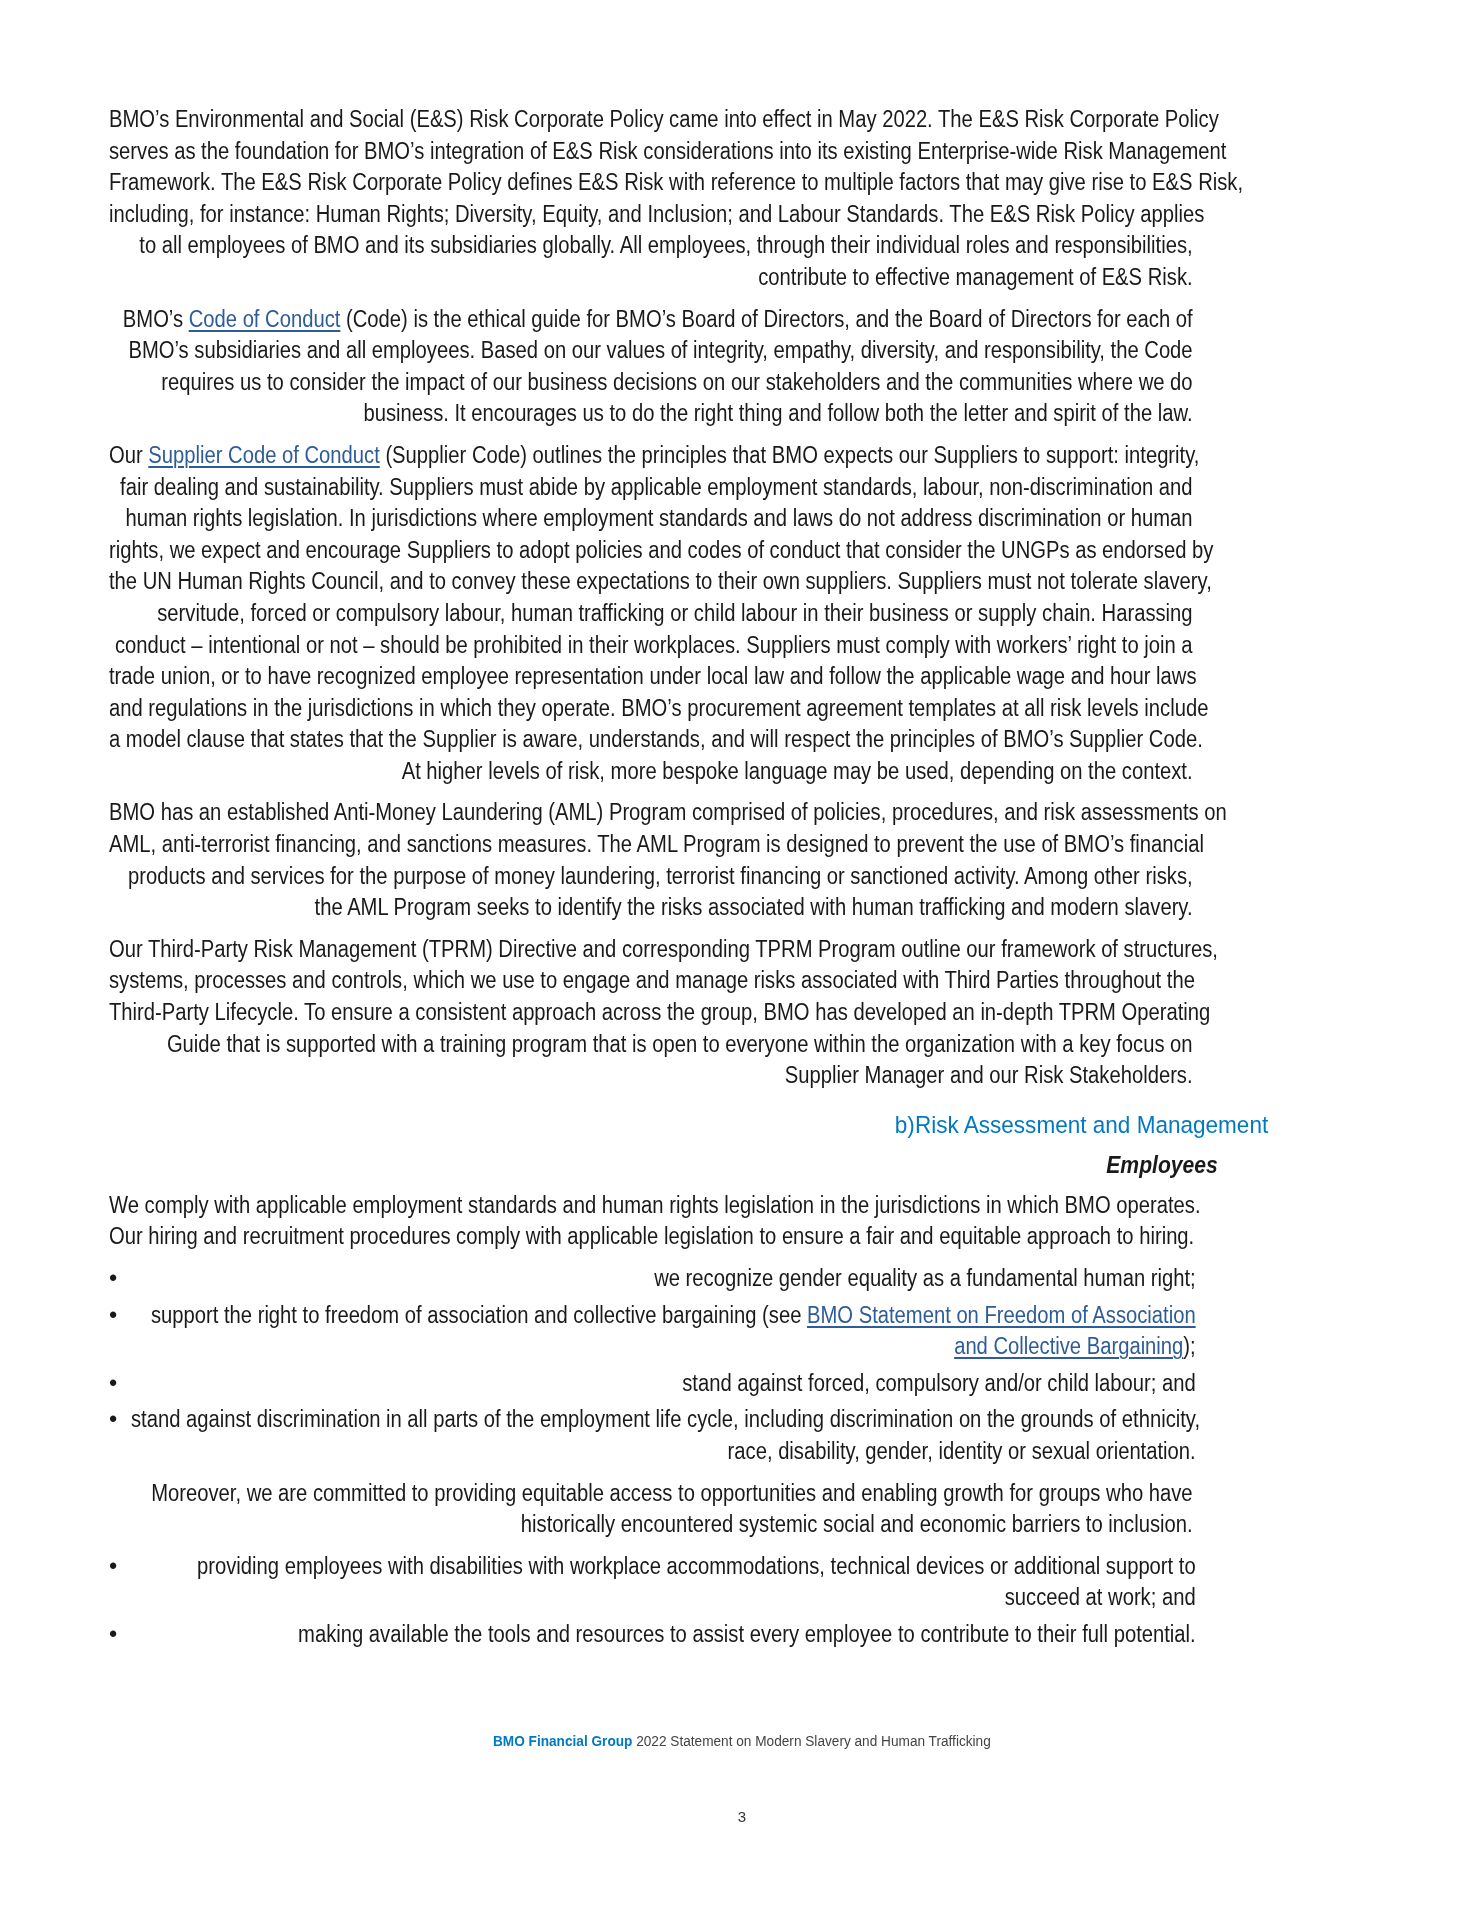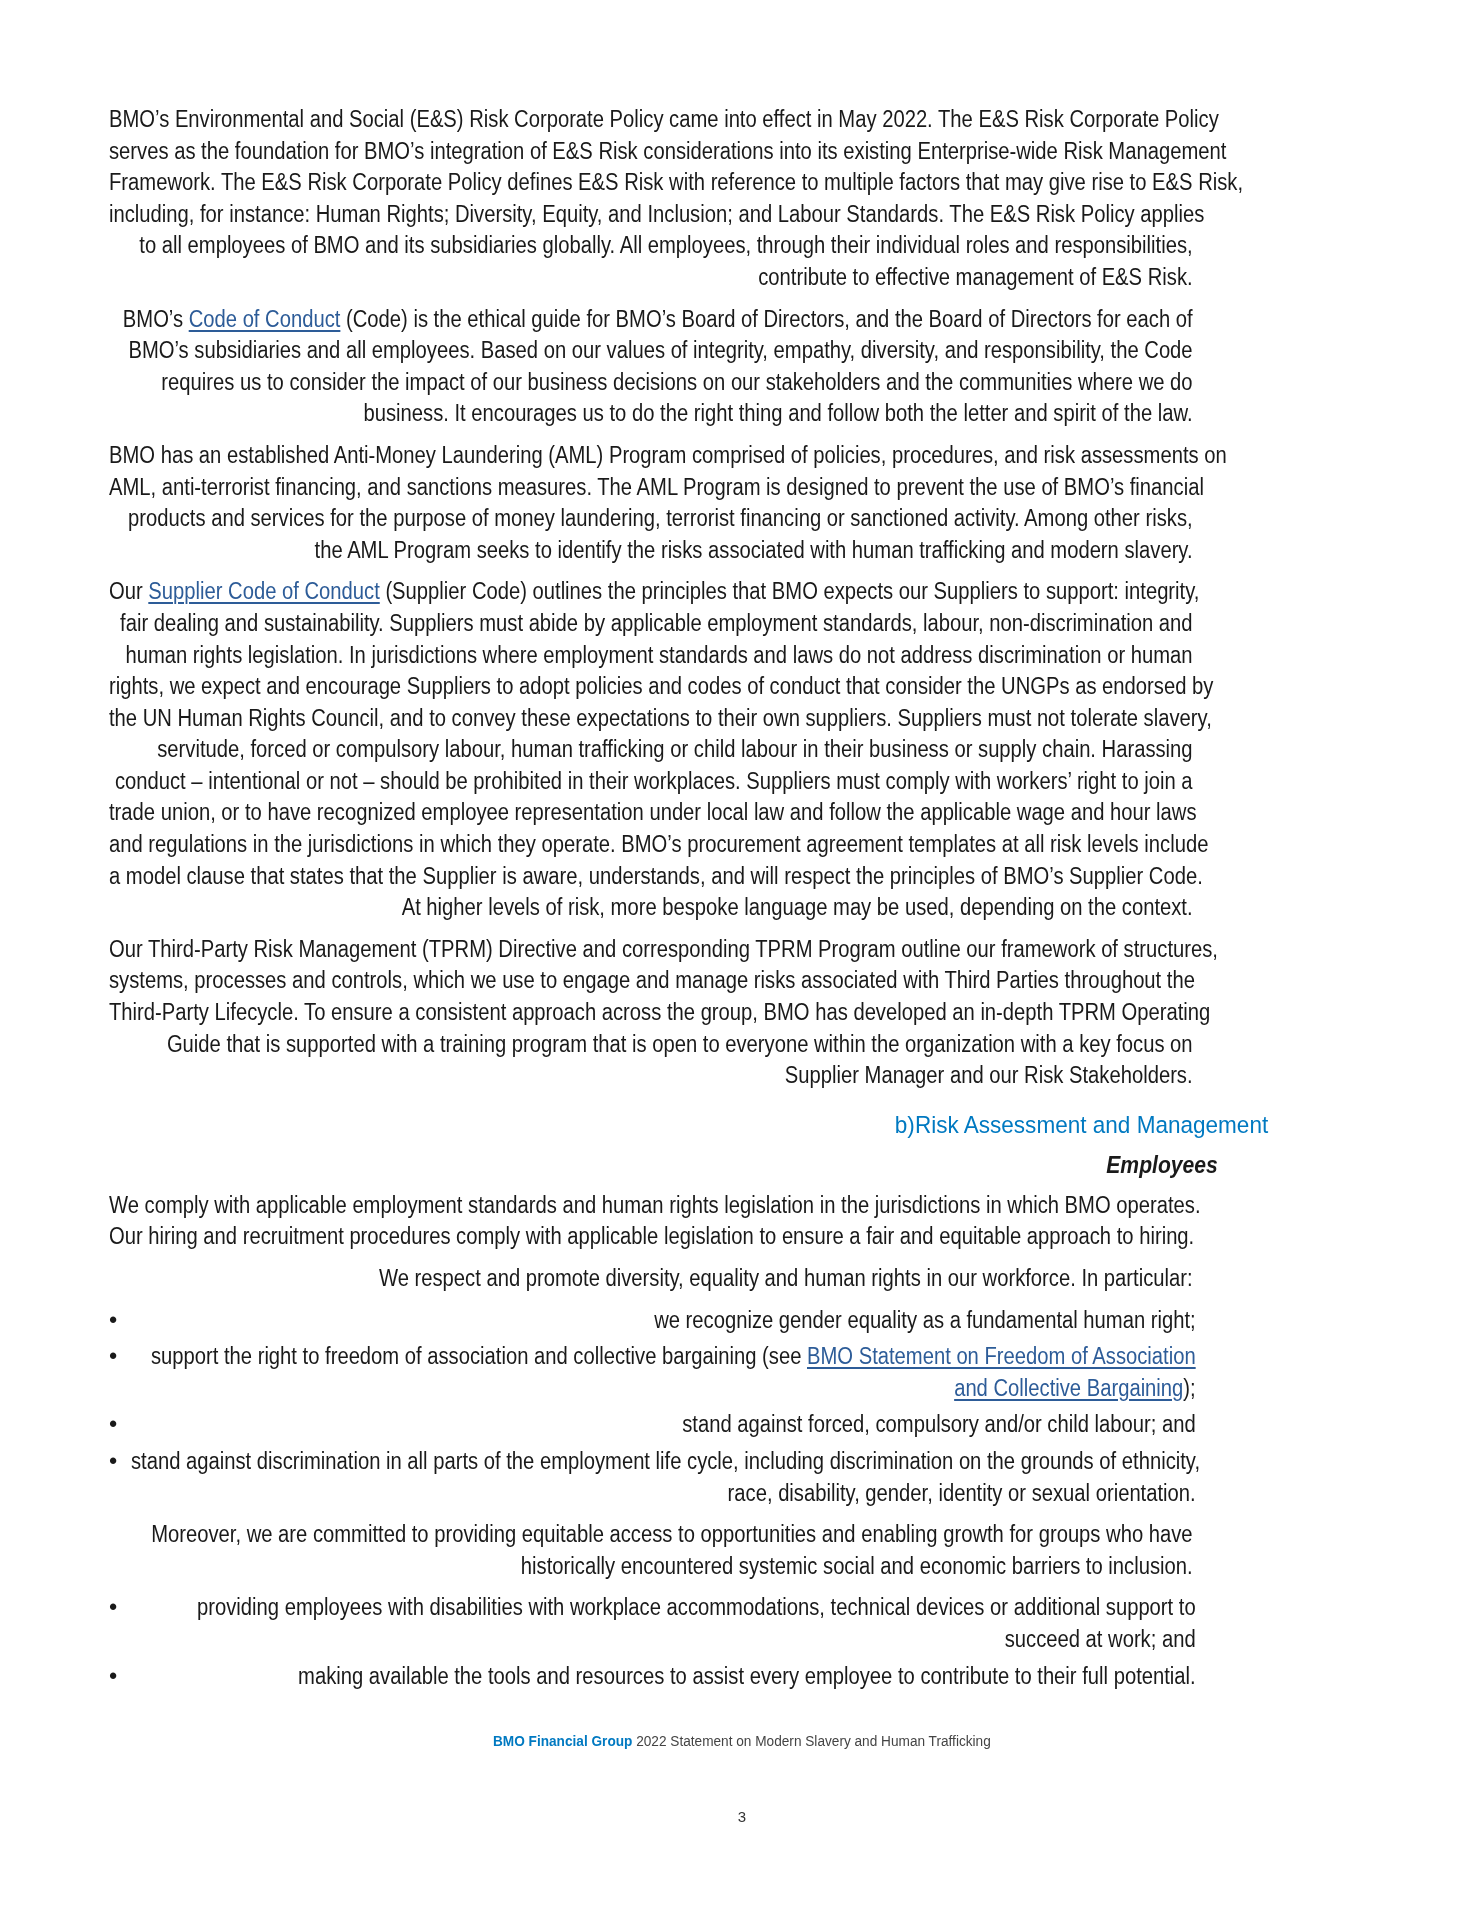--- a/index.html
+++ b/index.html
@@ -39,38 +39,38 @@
   </div>
 
   <div class="para">
     <span class="line"><span>BMO’s </span><a class="link">Code of Conduct</a><span> (Code) is the ethical guide for BMO’s Board of Directors, and the Board of Directors for each of</span></span>
     <span class="line">BMO’s subsidiaries and all employees. Based on our values of integrity, empathy, diversity, and responsibility, the Code</span>
     <span class="line">requires us to consider the impact of our business decisions on our stakeholders and the communities where we do</span>
     <span class="line">business. It encourages us to do the right thing and follow both the letter and spirit of the law.</span>
   </div>
 
   <div class="para">
-    <span class="line">BMO has an established Anti-Money Laundering (AML) Program comprised of policies, procedures, and risk assessments on</span>
-    <span class="line">AML, anti-terrorist financing, and sanctions measures. The AML Program is designed to prevent the use of BMO’s financial</span>
-    <span class="line">products and services for the purpose of money laundering, terrorist financing or sanctioned activity. Among other risks,</span>
-    <span class="line">the AML Program seeks to identify the risks associated with human trafficking and modern slavery.</span>
-  </div>
-
-  <div class="para">
     <span class="line"><span>Our </span><a class="link">Supplier Code of Conduct</a><span> (Supplier Code) outlines the principles that BMO expects our Suppliers to support: integrity,</span></span>
     <span class="line">fair dealing and sustainability. Suppliers must abide by applicable employment standards, labour, non-discrimination and</span>
     <span class="line">human rights legislation. In jurisdictions where employment standards and laws do not address discrimination or human</span>
     <span class="line">rights, we expect and encourage Suppliers to adopt policies and codes of conduct that consider the UNGPs as endorsed by</span>
     <span class="line">the UN Human Rights Council, and to convey these expectations to their own suppliers. Suppliers must not tolerate slavery,</span>
     <span class="line">servitude, forced or compulsory labour, human trafficking or child labour in their business or supply chain. Harassing</span>
     <span class="line">conduct – intentional or not – should be prohibited in their workplaces. Suppliers must comply with workers’ right to join a</span>
     <span class="line">trade union, or to have recognized employee representation under local law and follow the applicable wage and hour laws</span>
     <span class="line">and regulations in the jurisdictions in which they operate. BMO’s procurement agreement templates at all risk levels include</span>
     <span class="line">a model clause that states that the Supplier is aware, understands, and will respect the principles of BMO’s Supplier Code.</span>
     <span class="line">At higher levels of risk, more bespoke language may be used, depending on the context.</span>
+  </div>
+
+  <div class="para">
+    <span class="line">BMO has an established Anti-Money Laundering (AML) Program comprised of policies, procedures, and risk assessments on</span>
+    <span class="line">AML, anti-terrorist financing, and sanctions measures. The AML Program is designed to prevent the use of BMO’s financial</span>
+    <span class="line">products and services for the purpose of money laundering, terrorist financing or sanctioned activity. Among other risks,</span>
+    <span class="line">the AML Program seeks to identify the risks associated with human trafficking and modern slavery.</span>
   </div>
 
   <div class="para">
     <span class="line">Our Third-Party Risk Management (TPRM) Directive and corresponding TPRM Program outline our framework of structures,</span>
     <span class="line">systems, processes and controls, which we use to engage and manage risks associated with Third Parties throughout the</span>
     <span class="line">Third-Party Lifecycle. To ensure a consistent approach across the group, BMO has developed an in-depth TPRM Operating</span>
     <span class="line">Guide that is supported with a training program that is open to everyone within the organization with a key focus on</span>
     <span class="line">Supplier Manager and our Risk Stakeholders.</span>
   </div>
 
@@ -78,23 +78,20 @@
     <span class="num">b)</span><span>Risk Assessment and Management</span>
   </div>
 
   <div class="subheading">Employees</div>
 
   <div class="para">
     <span class="line">We comply with applicable employment standards and human rights legislation in the jurisdictions in which BMO operates.</span>
     <span class="line">Our hiring and recruitment procedures comply with applicable legislation to ensure a fair and equitable approach to hiring.</span>
   </div>
 
-  <div class="para">
-    <span class="line">We respect and promote diversity, equality and human rights in our workforce. In particular:</span>
-  </div>
 
   <div class="bullets">
     <div class="bullet-item">
       <span class="bullet-dot">•</span>
       <span class="line">we recognize gender equality as a fundamental human right;</span>
     </div>
     <div class="bullet-item">
       <span class="bullet-dot">•</span>
       <span class="line"><span>support the right to freedom of association and collective bargaining (see </span><a class="link">BMO Statement on Freedom of Association</a></span>
       <span class="line"><a class="link">and Collective Bargaining</a><span>);</span></span>

